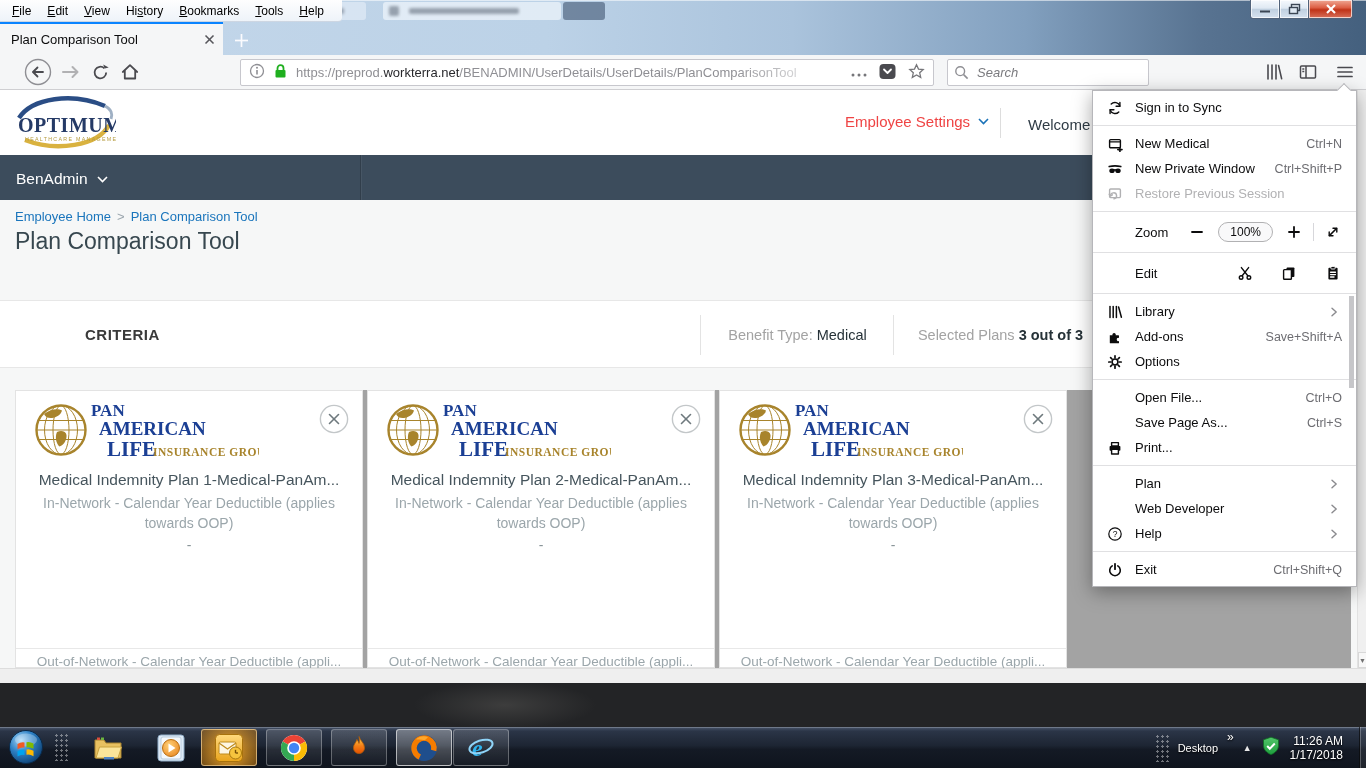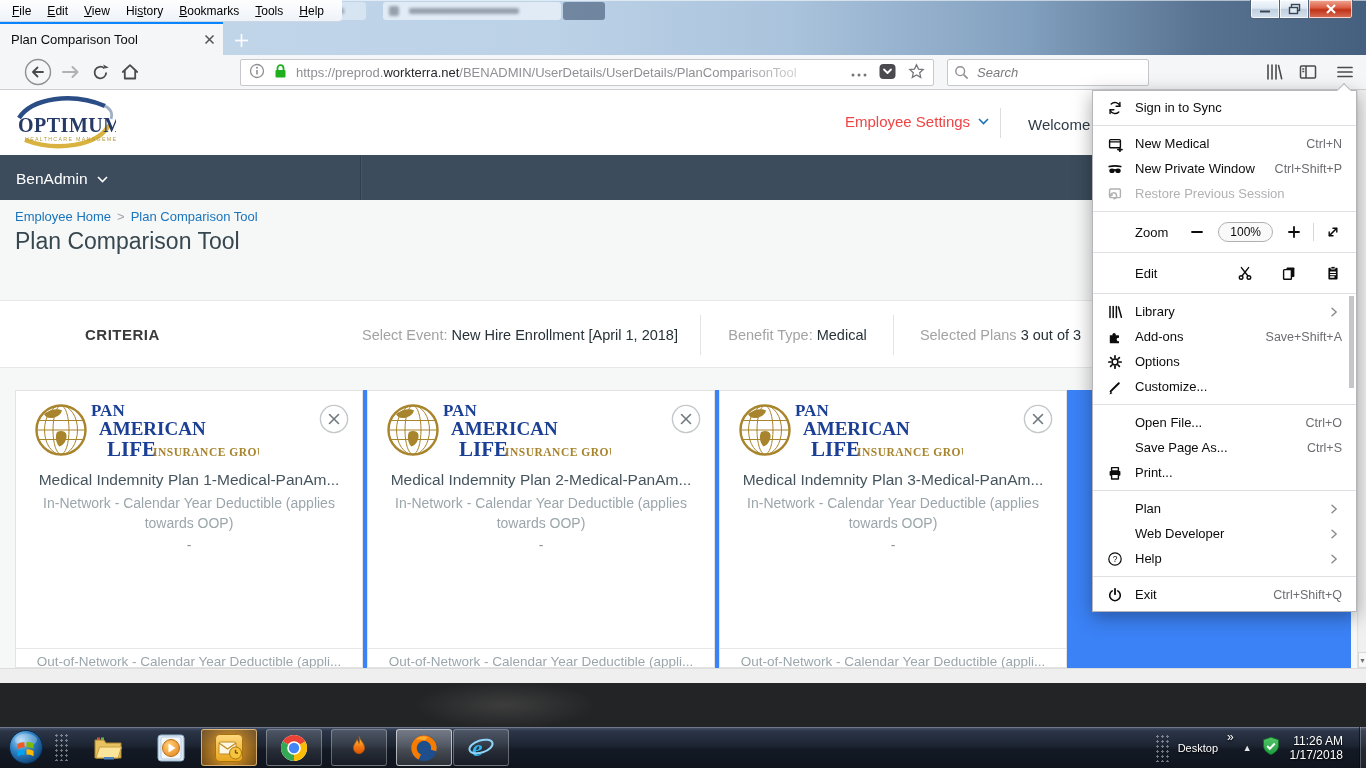--- a/index.html
+++ b/index.html
@@ -80,24 +80,24 @@
     display:flex;gap:6px;}
   .crumb{color:#1a75bc;}
   .pagetitle{position:absolute;left:15px;top:138px;font-size:23px;color:#37474f;}
 
   .criteria{position:absolute;top:210px;left:0;width:1366px;height:68px;background:#fff;
     border-top:1px solid #e7e7e7;border-bottom:1px solid #e7e7e7;font-size:14.5px;}
   .crit-head{position:absolute;left:48px;top:0;line-height:68px;font-weight:bold;
     letter-spacing:.5px;color:#3a3a3a;font-size:15px;margin-left:37px;}
   .crit-group{position:absolute;top:0;line-height:68px;text-align:center;white-space:nowrap;}
   .crit-label{color:#a3a3a3;} .crit-value{color:#263238;}
-  .crit-value.b{font-weight:normal;}
+  .crit-value.b{font-weight:bold;}
   .crit-div{position:absolute;top:14px;width:1px;height:40px;background:#e3e3e3;}
 
-  .cards{position:absolute;top:300px;left:15px;width:1336px;height:278px;background:#3b82f6;}
+  .cards{position:absolute;top:300px;left:15px;width:1336px;height:278px;background:#a3a3a3;}
   .card{position:absolute;top:0;width:348px;height:278px;background:#fff;border:1px solid #e3e3e3;}
   .plogo{position:absolute;left:18px;top:8px;}
   .card-close{position:absolute;right:13px;top:13px;width:30px;height:30px;}
   .card-title{position:absolute;top:80px;left:6px;right:6px;text-align:center;font-size:15.5px;
     color:#46555d;white-space:nowrap;overflow:hidden;}
   .card-sub{position:absolute;top:103px;left:24px;right:24px;text-align:center;font-size:14px;
     line-height:19.5px;color:#9ba6ab;}
   .card-dash{position:absolute;top:146px;left:0;right:0;text-align:center;color:#8a9599;font-size:14px;}
   .card-sep{position:absolute;top:257px;left:0;right:0;border-top:1px solid #e8e8e8;}
   .card-foot{position:absolute;top:263px;left:8px;right:8px;text-align:center;font-size:13.5px;
@@ -401,24 +401,20 @@
 
     <div class="crumbs">
       <span class="crumb">Employee Home</span>
       <span>&gt;</span>
       <span class="crumb">Plan Comparison Tool</span>
     </div>
     <div class="pagetitle">Plan Comparison Tool</div>
 
     <div class="criteria">
       <div class="crit-head">CRITERIA</div>
-      <div class="crit-group" style="left:330px;width:380px">
-        <span class="crit-label">Select Event:</span>
-        <span class="crit-value">New Hire Enrollment [April 1, 2018]</span>
-      </div>
       <div class="crit-div" style="left:700px"></div>
       <div class="crit-group" style="left:705px;width:185px">
         <span class="crit-label">Benefit Type:</span>
         <span class="crit-value">Medical</span>
       </div>
       <div class="crit-div" style="left:893px"></div>
       <div class="crit-group" style="left:898px;width:205px">
         <span class="crit-label">Selected Plans</span>
         <span class="crit-value b">3 out of 3</span>
       </div>
@@ -665,29 +661,20 @@
               <line x1="12.2" y1="8" x2="14.2" y2="8"></line>
               <line x1="3.6" y1="3.6" x2="5" y2="5"></line>
               <line x1="11" y1="11" x2="12.4" y2="12.4"></line>
               <line x1="3.6" y1="12.4" x2="5" y2="11"></line>
               <line x1="11" y1="5" x2="12.4" y2="3.6"></line>
             </g>
           </svg>
         </span>
         <span class="mlabel">Options</span>
       </div>
-      <div class="mrow">
-        <span class="micon">
-          <svg width="16" height="16" viewBox="0 0 16 16" fill="none" stroke="currentColor" stroke-width="1.4" stroke-linecap="round" stroke-linejoin="round">
-            <line x1="3.6" y1="12.4" x2="11.8" y2="4.2" stroke-width="2"></line>
-            <path d="M3.8 12.6l-1.4 3 3-1.4z" fill="currentColor" stroke="none"></path>
-          </svg>
-        </span>
-        <span class="mlabel">Customize...</span>
-      </div>
       <div class="msep"></div>
       <div class="mrow">
         <span class="micon"></span>
         <span class="mlabel">Open File...</span>
         <span class="mshort">Ctrl+O</span>
       </div>
       <div class="mrow">
         <span class="micon"></span>
         <span class="mlabel">Save Page As...</span>
         <span class="mshort">Ctrl+S</span>

